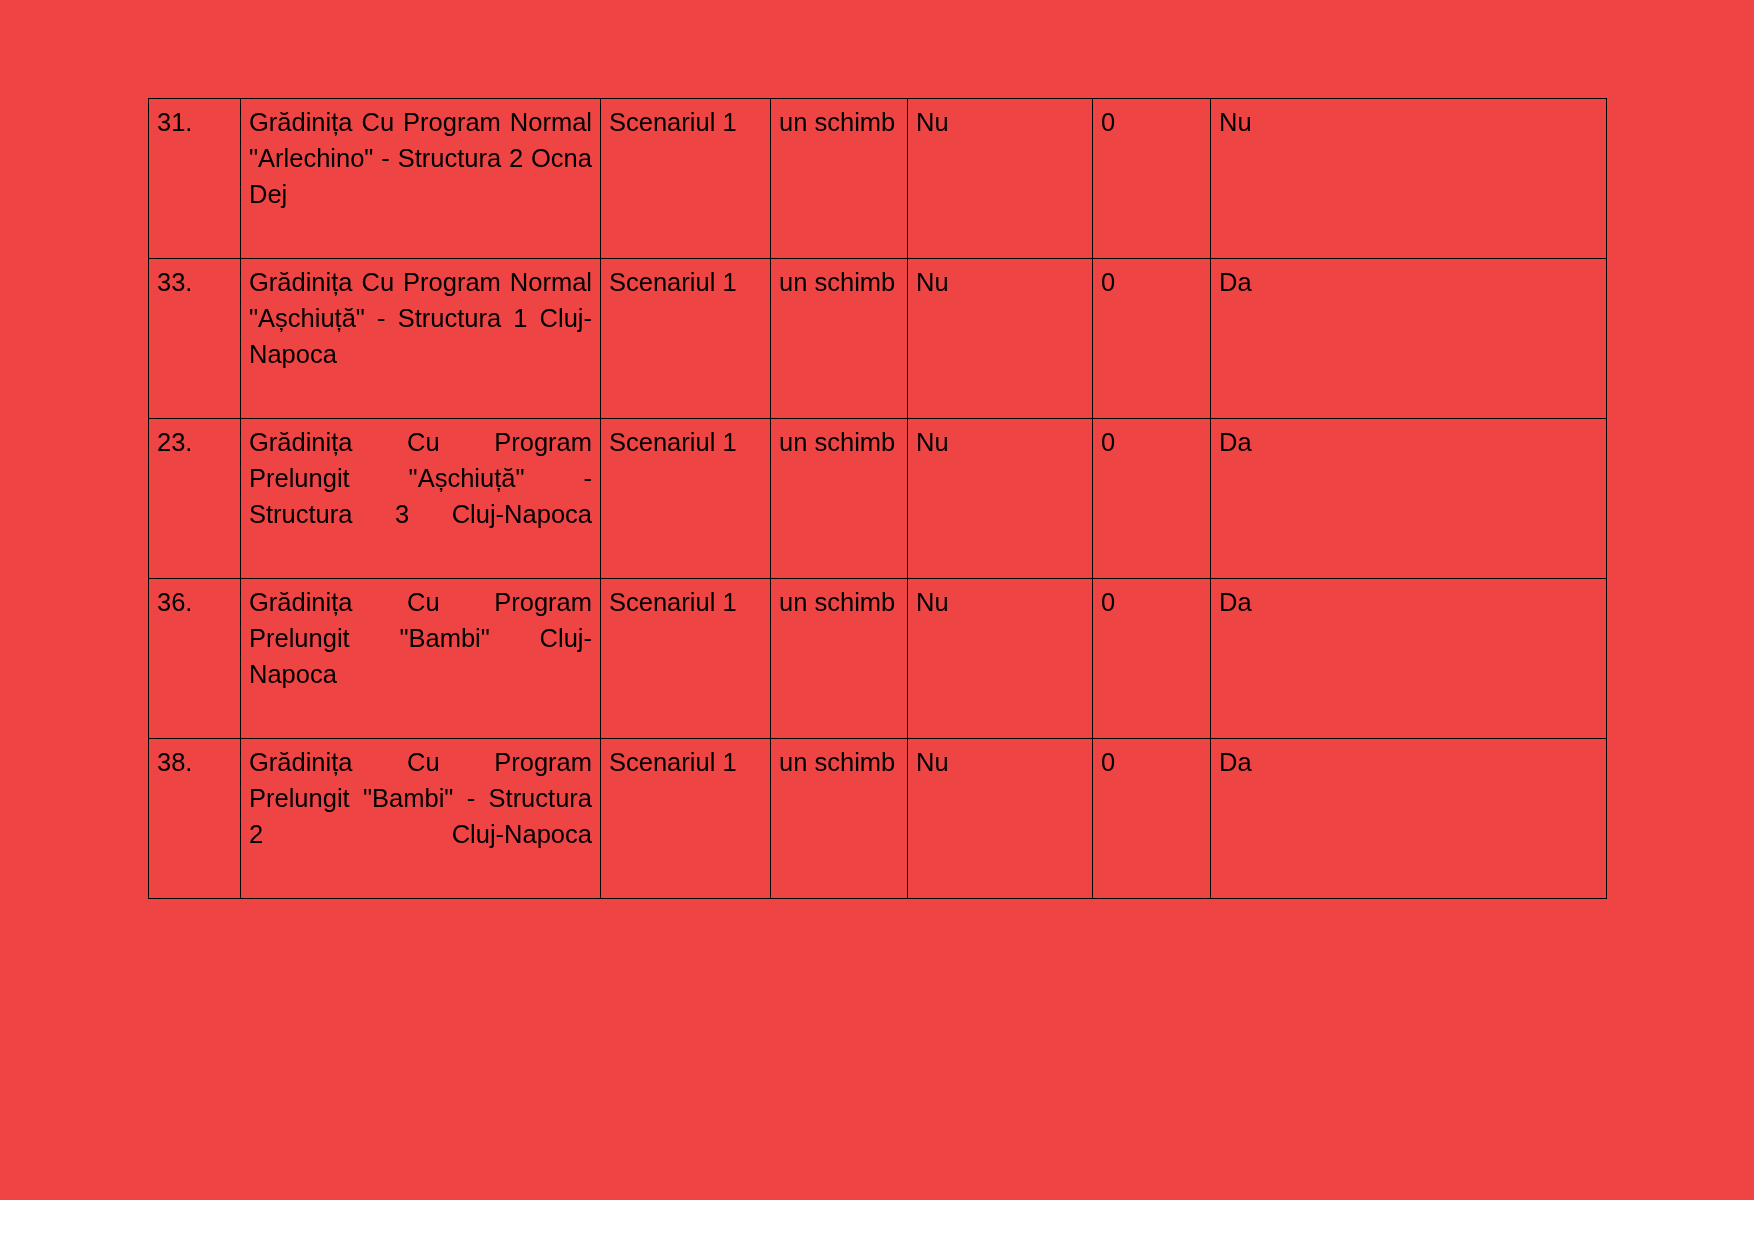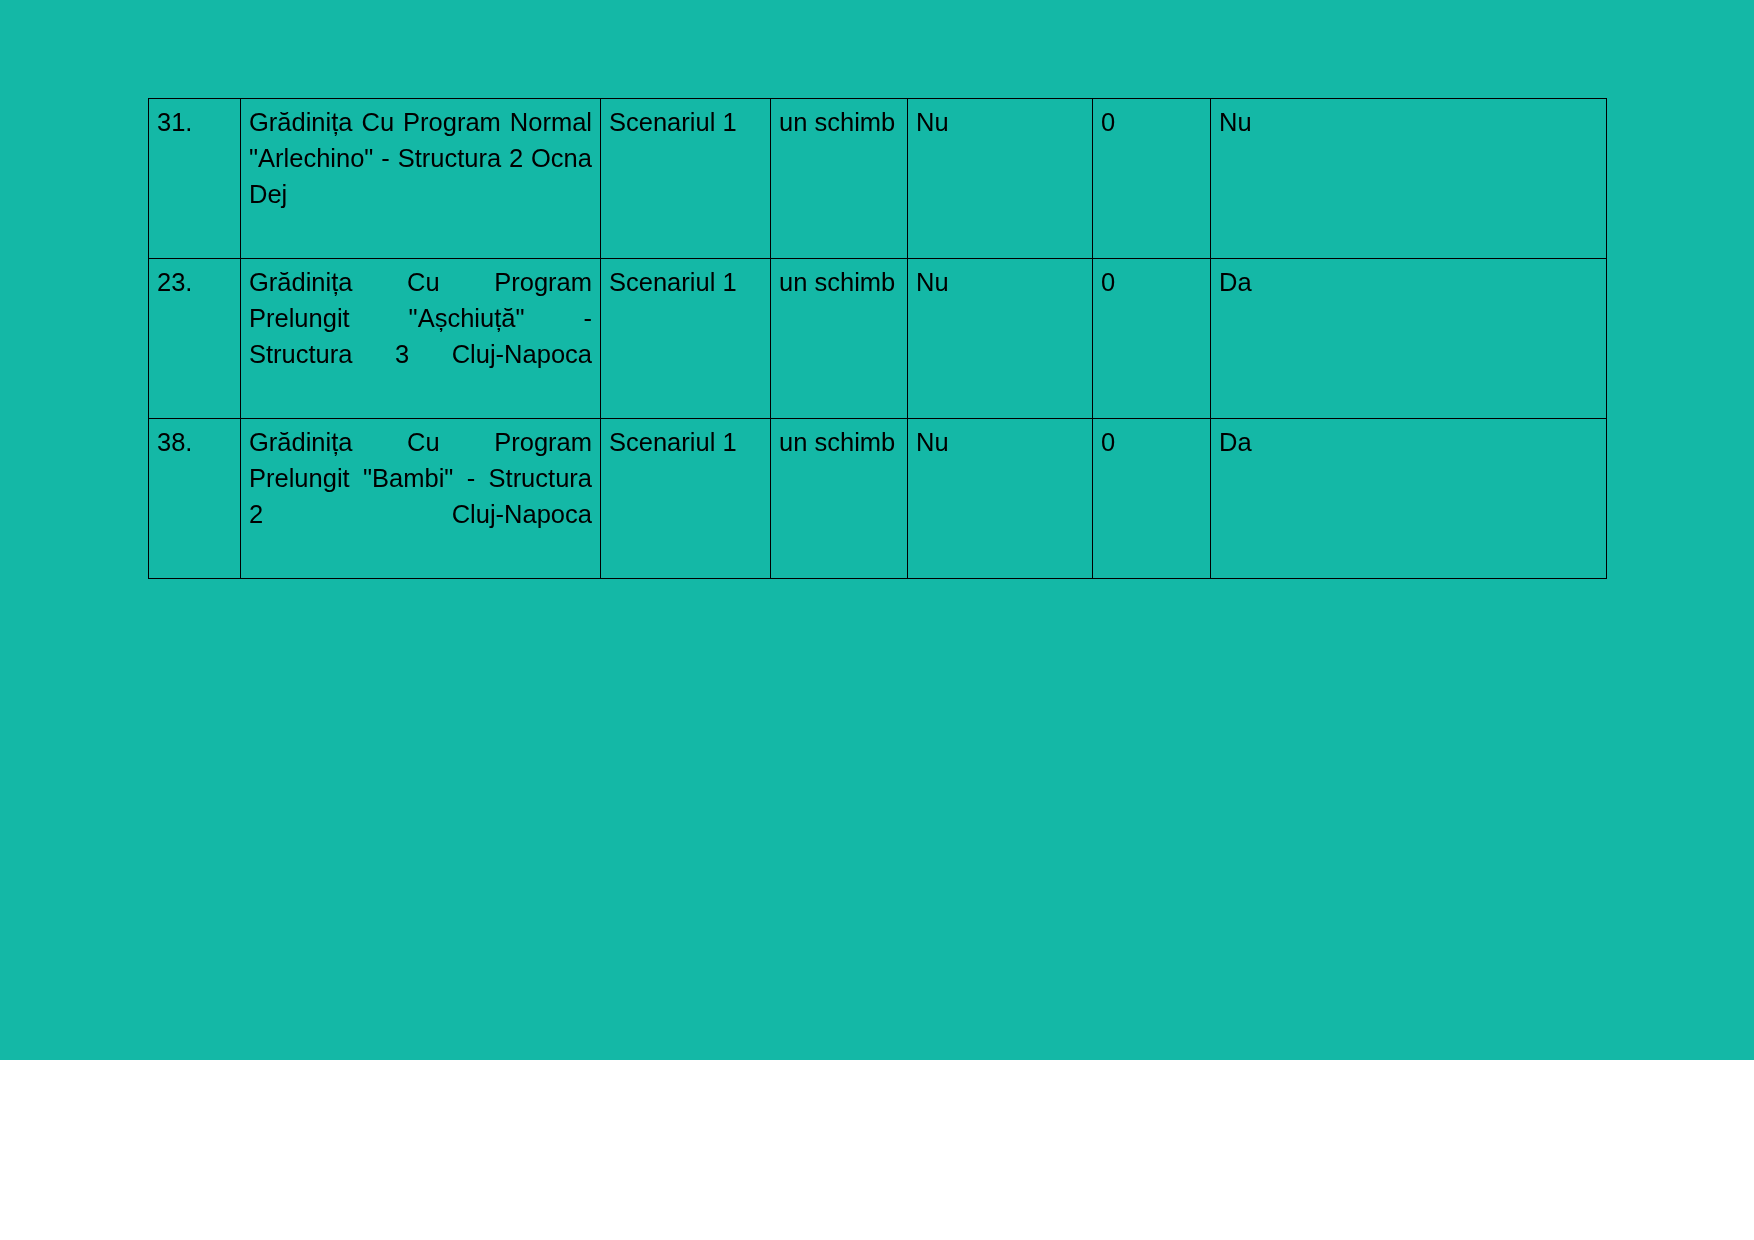--- a/index.html
+++ b/index.html
@@ -10,22 +10,22 @@
   body {
     width: 1754px;
     height: 1240px;
     font-family: "Liberation Sans", sans-serif;
     color: #000000;
     overflow: hidden;
   }
   .page {
     position: relative;
     width: 1754px;
-    height: 1060px;
-    background: #14b8a6;
+    height: 1200px;
+    background: #ef4444;
   }
   .table-wrap {
     position: absolute;
     left: 148px;
     top: 98px;
     width: 1458px;
   }
   table.data-table {
     border-collapse: collapse;
     width: 1458px;
@@ -103,34 +103,56 @@
               <span class="nm">Grădinița Cu Program Normal "Arlechino" - Structura 2 Ocna Dej</span>
             </td>
           <td class="cell-scenario">Scenariul 1</td>
           <td class="cell-shift">un schimb</td>
           <td class="cell-q1">Nu</td>
           <td class="cell-number">0</td>
           <td class="cell-q2">Nu</td>
         </tr>
 
 
+        <tr>
+          <td class="cell-index">33.</td>
+          <td class="cell-name">
+              <span class="nm">Grădinița Cu Program Normal "Așchiuță" - Structura 1 Cluj-Napoca</span>
+            </td>
+          <td class="cell-scenario">Scenariul 1</td>
+          <td class="cell-shift">un schimb</td>
+          <td class="cell-q1">Nu</td>
+          <td class="cell-number">0</td>
+          <td class="cell-q2">Da</td>
+        </tr>
 
 
         <tr>
           <td class="cell-index">23.</td>
           <td class="cell-name">
               <span class="nm">Grădinița Cu Program Prelungit "Așchiuță" - Structura 3 Cluj-Napoca</span>
             </td>
           <td class="cell-scenario">Scenariul 1</td>
           <td class="cell-shift">un schimb</td>
           <td class="cell-q1">Nu</td>
           <td class="cell-number">0</td>
           <td class="cell-q2">Da</td>
         </tr>
 
+        <tr>
+          <td class="cell-index">36.</td>
+          <td class="cell-name">
+              <span class="nm">Grădinița Cu Program Prelungit "Bambi" Cluj-Napoca</span>
+            </td>
+          <td class="cell-scenario">Scenariul 1</td>
+          <td class="cell-shift">un schimb</td>
+          <td class="cell-q1">Nu</td>
+          <td class="cell-number">0</td>
+          <td class="cell-q2">Da</td>
+        </tr>
 
 
         <tr>
           <td class="cell-index">38.</td>
           <td class="cell-name">
               <span class="nm">Grădinița Cu Program Prelungit "Bambi" - Structura 2 Cluj-Napoca</span>
             </td>
           <td class="cell-scenario">Scenariul 1</td>
           <td class="cell-shift">un schimb</td>
           <td class="cell-q1">Nu</td>

